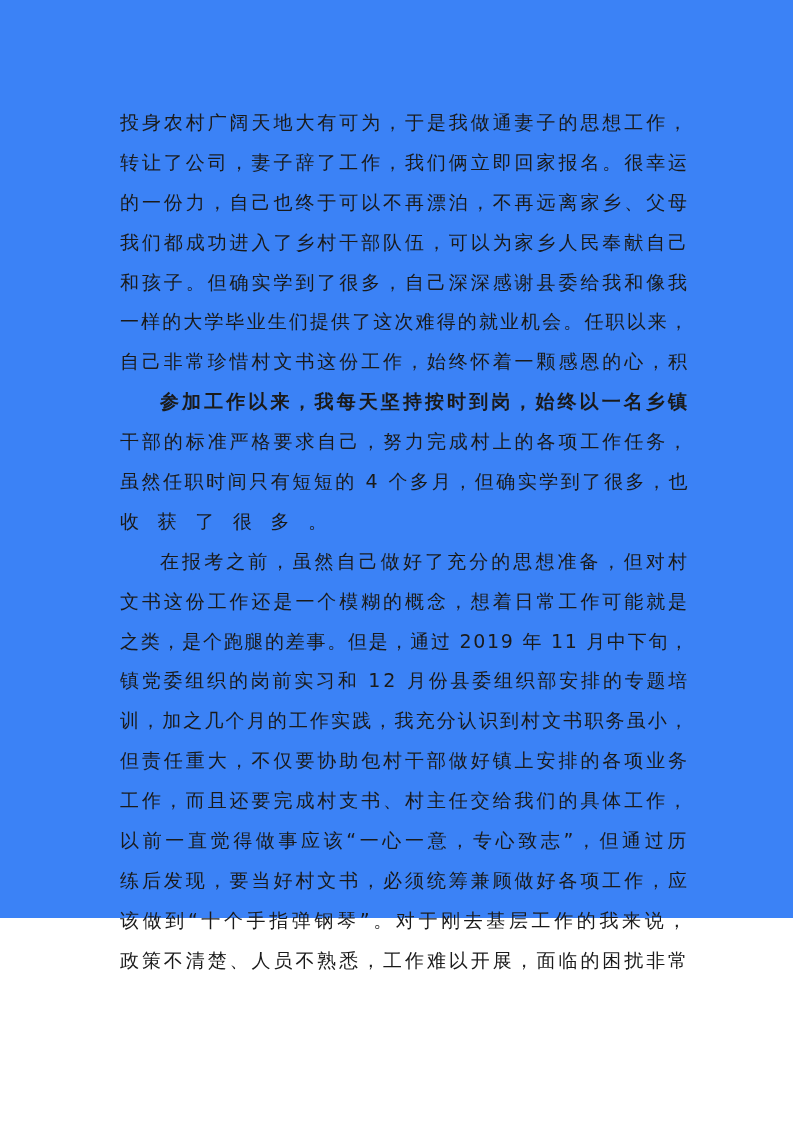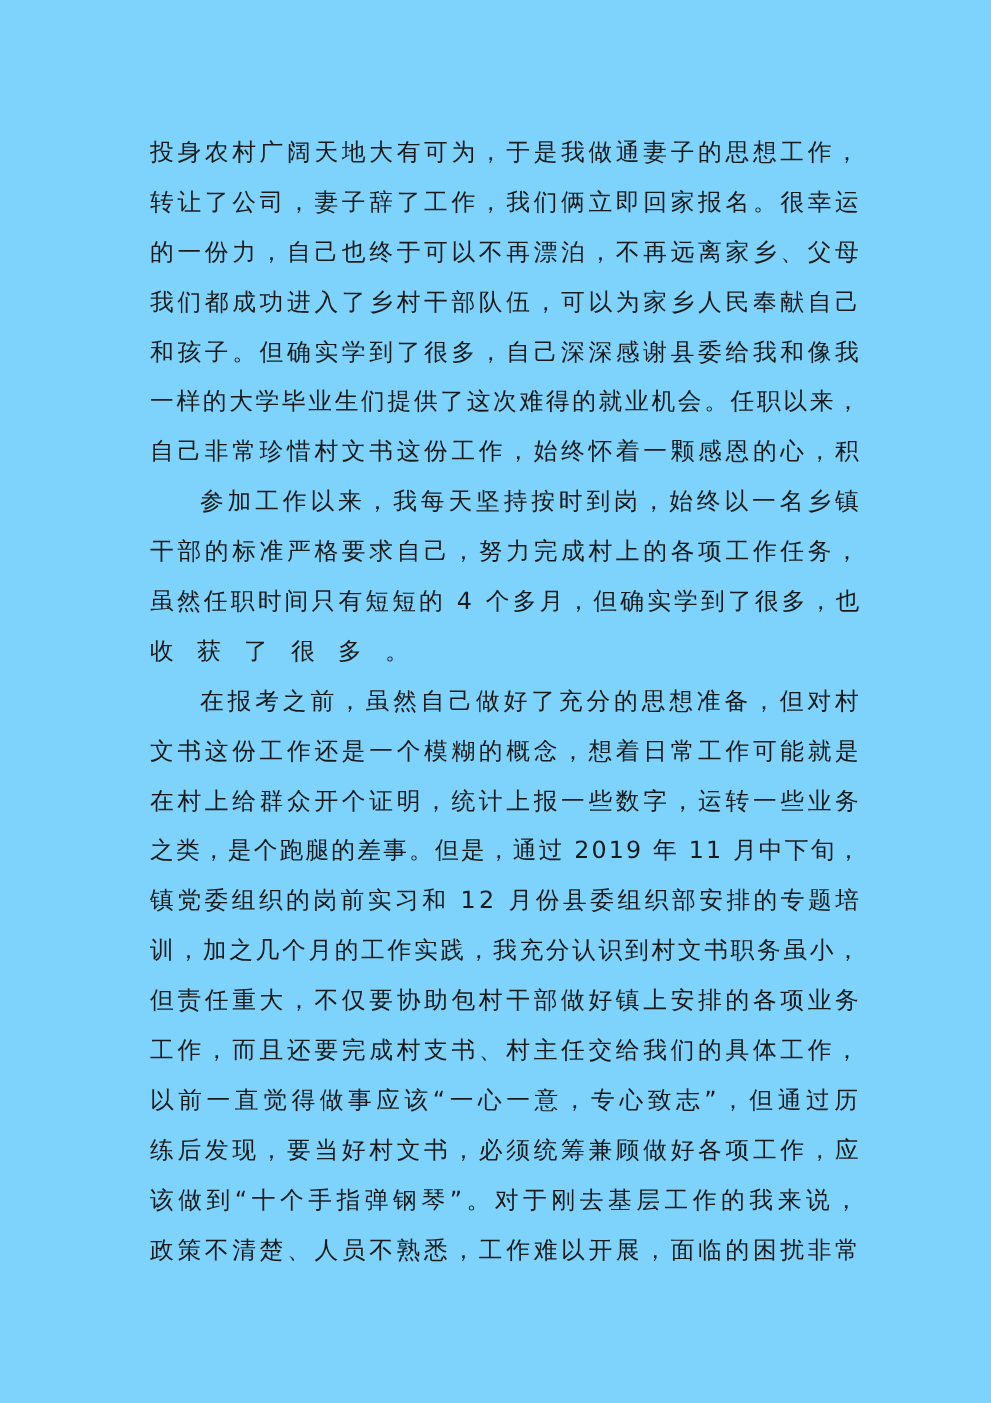--- a/index.html
+++ b/index.html
@@ -11,22 +11,22 @@
       width: 793px;
       height: 1122px;
       position: relative;
       overflow: hidden;
     }
     .page {
       position: absolute;
       left: 0;
       top: 0;
       width: 793px;
-      height: 1122px;
-      background: #7dd3fc;
+      height: 918px;
+      background: #3b82f6;
     }
     .content {
       position: absolute;
       left: 120px;
       top: 103px;
       width: 570px;
     }
     .line {
       height: 39.9px;
       line-height: 39.9px;
@@ -65,39 +65,36 @@
     <div class="line">
         <span class="txt" style="letter-spacing: 2.92308px;">和孩子。但确实学到了很多，自己深深感谢县委给我和像我</span>
       </div>
     <div class="line">
         <span class="txt" style="letter-spacing: 2.11111px;">一样的大学毕业生们提供了这次难得的就业机会。任职以来，</span>
       </div>
     <div class="line">
         <span class="txt" style="letter-spacing: 2.92308px;">自己非常珍惜村文书这份工作，始终怀着一颗感恩的心，积</span>
       </div>
     <div class="line indent">
-        <span class="txt" style="letter-spacing: 3.08333px;">参加工作以来，我每天坚持按时到岗，始终以一名乡镇</span>
+        <span class="txt" style="letter-spacing: 3.08333px; font-weight: bold;">参加工作以来，我每天坚持按时到岗，始终以一名乡镇</span>
       </div>
     <div class="line">
         <span class="txt" style="letter-spacing: 2.92308px;">干部的标准严格要求自己，努力完成村上的各项工作任务，</span>
       </div>
     <div class="line">
         <span class="txt" style="letter-spacing: 2.52958px;">虽然任职时间只有短短的 4 个多月，但确实学到了很多，也</span>
       </div>
     <div class="line">
         <span class="txt" style="letter-spacing: 18.6px;">收获了很多。</span>
       </div>
     <div class="line indent">
         <span class="txt" style="letter-spacing: 3.08333px;">在报考之前，虽然自己做好了充分的思想准备，但对村</span>
       </div>
     <div class="line">
         <span class="txt" style="letter-spacing: 2.92308px;">文书这份工作还是一个模糊的概念，想着日常工作可能就是</span>
-      </div>
-    <div class="line">
-        <span class="txt" style="letter-spacing: 2.92308px;">在村上给群众开个证明，统计上报一些数字，运转一些业务</span>
       </div>
     <div class="line">
         <span class="txt" style="letter-spacing: 1.72803px;">之类，是个跑腿的差事。但是，通过 2019 年 11 月中下旬，</span>
       </div>
     <div class="line">
         <span class="txt" style="letter-spacing: 2.77623px;">镇党委组织的岗前实习和 12 月份县委组织部安排的专题培</span>
       </div>
     <div class="line">
         <span class="txt" style="letter-spacing: 2.11111px;">训，加之几个月的工作实践，我充分认识到村文书职务虽小，</span>
       </div>

